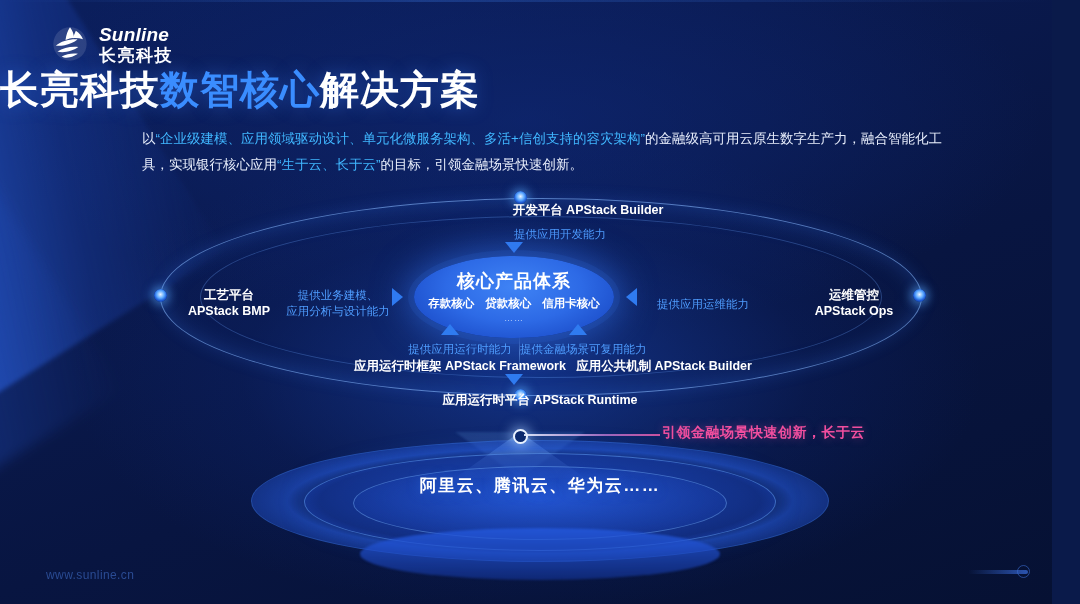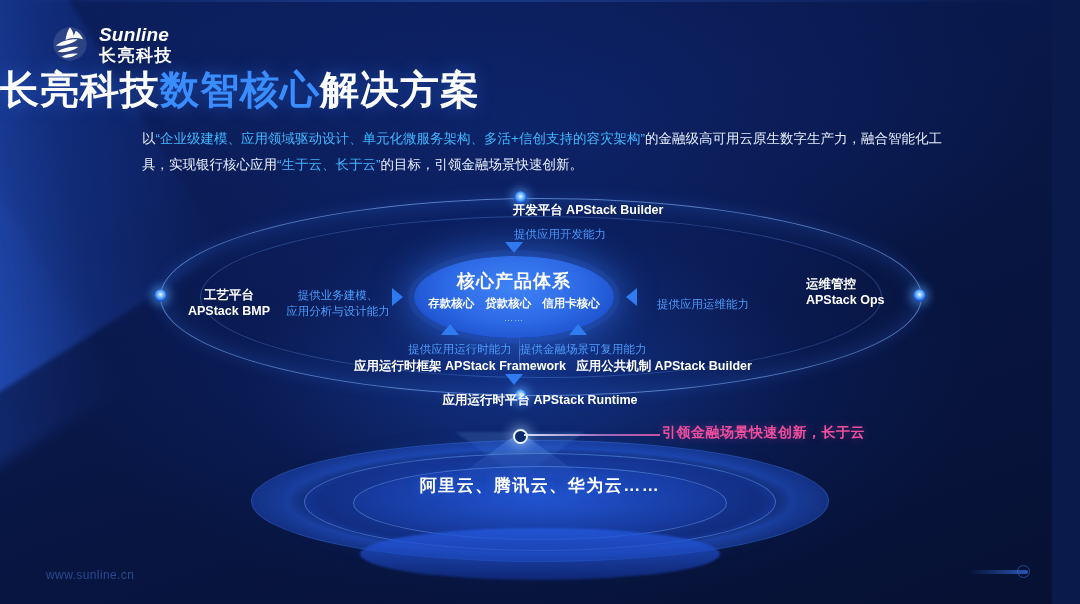--- a/index.html
+++ b/index.html
@@ -178,21 +178,21 @@
   .lbl-strong { font-weight: bold; font-size: 12.5px; line-height: 16px; }
   .lbl-soft { color: #4f9dff; font-size: 11.5px; line-height: 16px; }
 
   .lbl-builder   { left: 0; top: 16px; width: 1080px; text-align: center; padding-left: 48px; }
   .lbl-builder-s { left: 0; top: 40px; width: 1080px; text-align: center; padding-left: 20px; }
 
   .lbl-bmp   { left: 186px; top: 101px; width: 86px; text-align: center; }
   .lbl-bmp-s { left: 276px; top: 101px; width: 124px; text-align: center; }
 
   .lbl-ops-s { left: 657px; top: 110px; width: 140px; text-align: left; }
-  .lbl-ops   { left: 806px; top: 90px; width: 96px; }
+  .lbl-ops   { left: 806px; top: 101px; width: 96px; text-align: center; }
 
   .lbl-fw-s  { left: 360px; top: 155px; width: 200px; text-align: center; }
   .lbl-fw    { left: 310px; top: 172px; width: 300px; text-align: center; }
 
   .lbl-bz-s  { left: 520px; top: 155px; width: 200px; text-align: left; }
   .lbl-bz    { left: 524px; top: 172px; width: 280px; text-align: center; }
 
   .lbl-runtime { left: 0; top: 206px; width: 1080px; text-align: center; }
 
   .divider-v {

